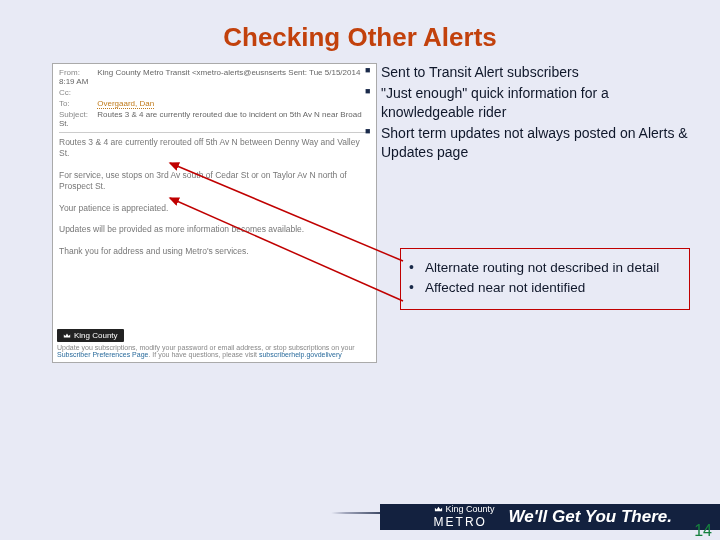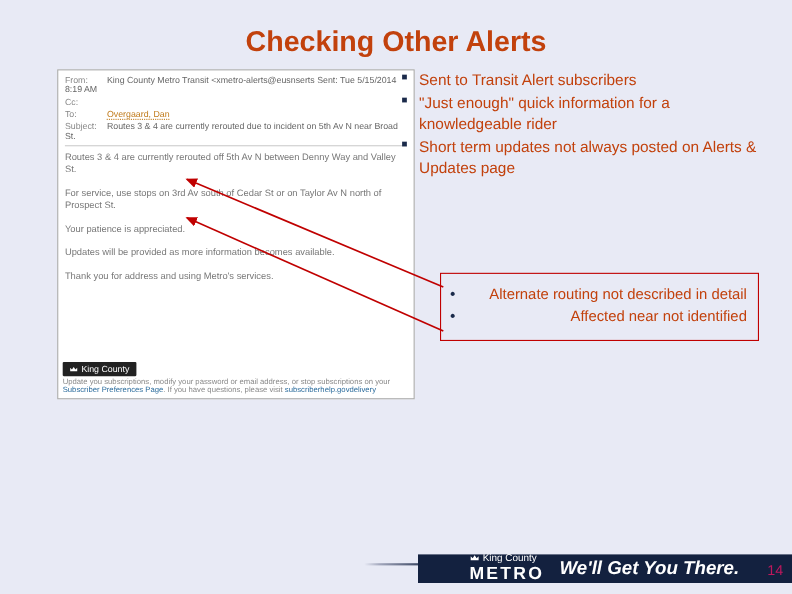--- a/index.html
+++ b/index.html
@@ -58,40 +58,39 @@
     position: absolute;
     left: 365px;
     top: 0px;
     width: 330px;
   }
   .bullets-main li, .bullets-sub li {
     list-style: none;
     position: relative;
     padding-left: 16px;
     font-size: 14px;
-    color: #c2410c;
+    color: #0f172a;
     line-height: 1.35;
     margin-bottom: 2px;
   }
   .bullets-main li::before {
     content: "■";
     position: absolute;
     left: 0;
     top: 1px;
     font-size: 9px;
     color: #1a2a4a;
   }
   .callout-box {
     position: absolute;
     left: 400px;
     top: 185px;
     width: 290px;
     border: 1.5px solid #c00000;
     padding: 10px 10px 10px 6px;
-    text-align: right;
   }
   .bullets-sub li::before {
     content: "•";
     position: absolute;
     left: 2px;
     top: -1px;
     font-size: 14px;
     color: #1a2a4a;
   }
   .bullets-sub li { font-size: 13.5px; padding-left:18px; }
@@ -116,25 +115,25 @@
     background: linear-gradient(90deg, #e8eaf5 0%, #e8eaf5 46%, rgba(30,40,80,0.35) 48%, #13213f 55%, #13213f 100%);
   }
   .footer-bar .dark {
     position:absolute; right:0; top:0; height:26px; width:340px;
     background:#13213f;
   }
   .footer-bar .metro-block {
     position:relative; z-index:2; color:#fff; display:flex; align-items:center; gap:14px;
   }
   .kc-small { font-size:9px; display:flex; align-items:center; gap:3px; line-height:1; }
-  .metro-word { font-size:16px; letter-spacing:2px; font-weight:bold; margin-top:1px; }
+  .metro-word { font-size:12px; letter-spacing:2px; font-weight:normal; margin-top:1px; }
   .tagline { font-size:17px; font-style:italic; font-weight:bold; }
   .pagenum {
-    position:absolute; right:8px; bottom:14px;
-    font-size:13px; color:#be185d;
+    position:absolute; right:8px; bottom:0;
+    font-size:16px; color:#15803d;
   }
 </style>
 </head>
 <body>
 
 <div class="title">Checking Other Alerts</div>
 
 <div class="content">
 
   <div class="email-box">

